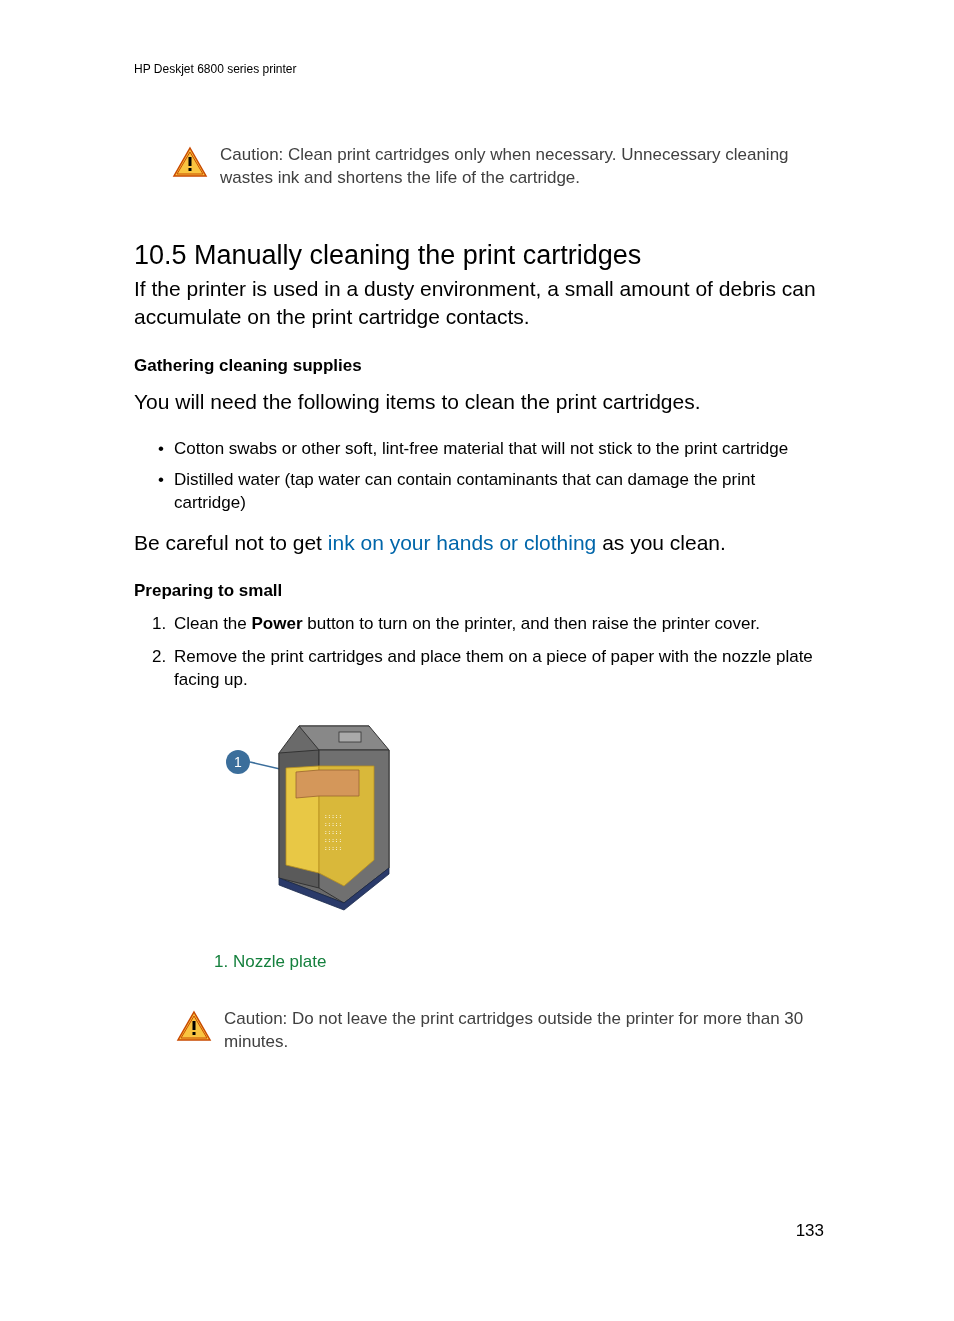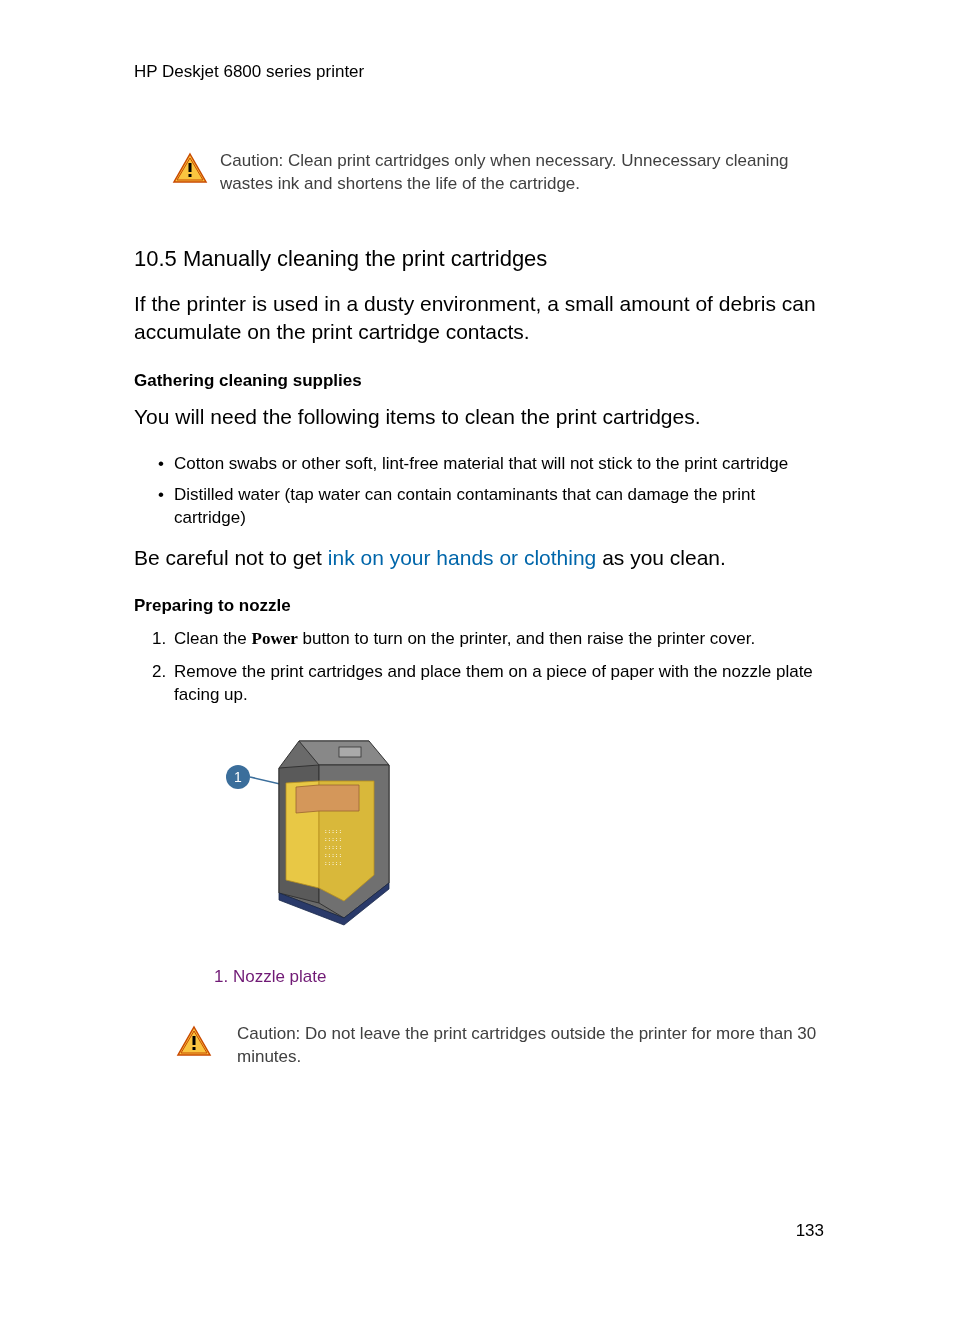--- a/index.html
+++ b/index.html
@@ -11,54 +11,53 @@
       font-family: Arial, Helvetica, sans-serif;
       width: 954px;
       height: 1321px;
       background: white;
       position: relative;
     }
     .page-content {
       padding: 62px 130px 0 134px;
     }
     .header-text {
-      font-size: 17px;
+      font-size: 12px;
       color: #000;
       margin-bottom: 68px;
     }
     .caution-box {
       display: flex;
       align-items: flex-start;
       margin-bottom: 50px;
       padding-left: 38px;
     }
     .caution-box-inner {
       display: flex;
       align-items: flex-start;
       margin-bottom: 30px;
       padding-left: 42px;
-      gap: 13px;
     }
     .warning-icon {
       width: 36px;
       height: 32px;
       flex-shrink: 0;
       margin-right: 12px;
       margin-top: 2px;
     }
     .caution-text {
       font-size: 17px;
       line-height: 1.35;
       color: #404040;
     }
     h2.section-heading {
-      font-size: 22px;
+      font-size: 27px;
       font-weight: normal;
       color: #000;
-      margin-bottom: 18px;
+      margin-bottom: 4px;
     }
     .body-paragraph {
       font-size: 21px;
       line-height: 1.35;
       color: #000;
       margin-bottom: 22px;
     }
     h3.subsection-heading {
       font-size: 17px;
       font-weight: bold;
@@ -100,34 +99,33 @@
       content: counter(item) ".";
       position: absolute;
       left: -22px;
     }
     .inline-link {
       color: #0066aa;
       text-decoration: none;
     }
     .bold {
       font-weight: bold;
-      font-family: Liberation Serif, serif;
     }
     .figure-container {
       padding-left: 90px;
       margin-top: 26px;
       margin-bottom: 30px;
     }
     .cartridge-svg {
       width: 190px;
       height: 200px;
     }
     .figure-caption {
       font-size: 17px;
-      color: #701a75;
+      color: #15803d;
       padding-left: 80px;
       margin-bottom: 36px;
     }
     .page-number {
       position: absolute;
       bottom: 80px;
       right: 130px;
       font-size: 17px;
       color: #000;
     }
@@ -156,21 +154,21 @@
   <h3 class="subsection-heading">Gathering cleaning supplies</h3>
   <p class="body-paragraph">You will need the following items to clean the print cartridges.</p>
   <ul class="bullet-list">
     <li>Cotton swabs or other soft, lint-free material that will not stick to the print cartridge</li>
     <li>Distilled water (tap water can contain contaminants that can damage the print cartridge)</li>
   </ul>
   <p class="body-paragraph">
     <span>Be careful not to get </span><a href="#" class="inline-link">ink on your hands or clothing</a><span> as you clean.</span>
   </p>
 
-  <h3 class="subsection-heading">Preparing to nozzle</h3>
+  <h3 class="subsection-heading">Preparing to small</h3>
   <ol class="numbered-list">
     <li>
       <span>Clean the </span><span class="bold">Power</span><span> button to turn on the printer, and then raise the printer cover.</span>
     </li>
     <li>Remove the print cartridges and place them on a piece of paper with the nozzle plate facing up.</li>
   </ol>
 
   <div class="figure-container">
     <svg class="cartridge-svg" viewBox="0 0 190 200">
 

